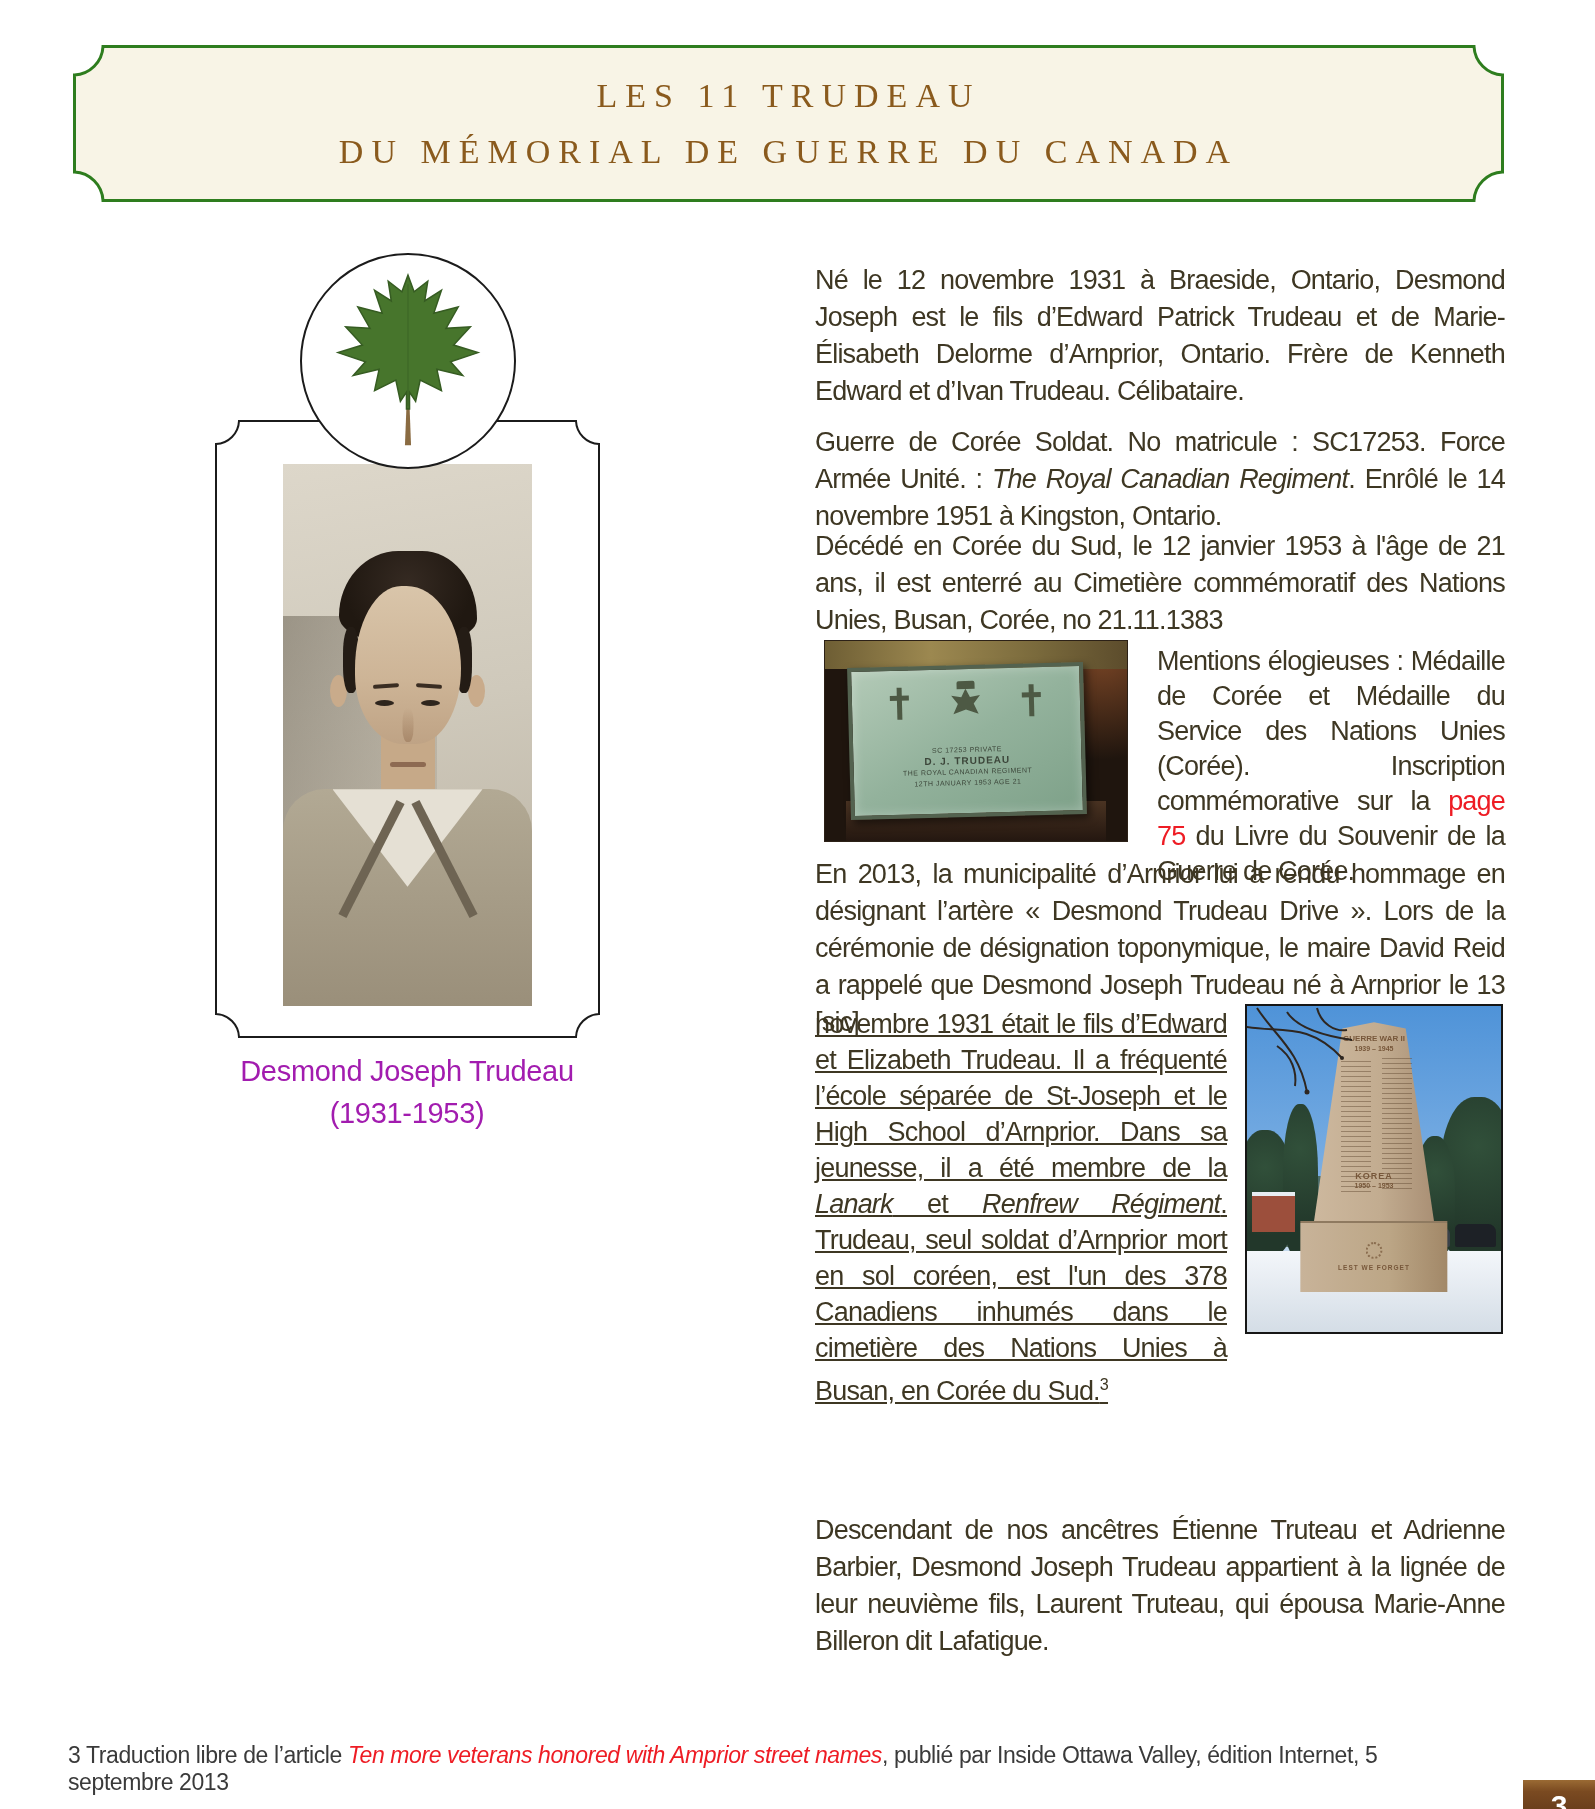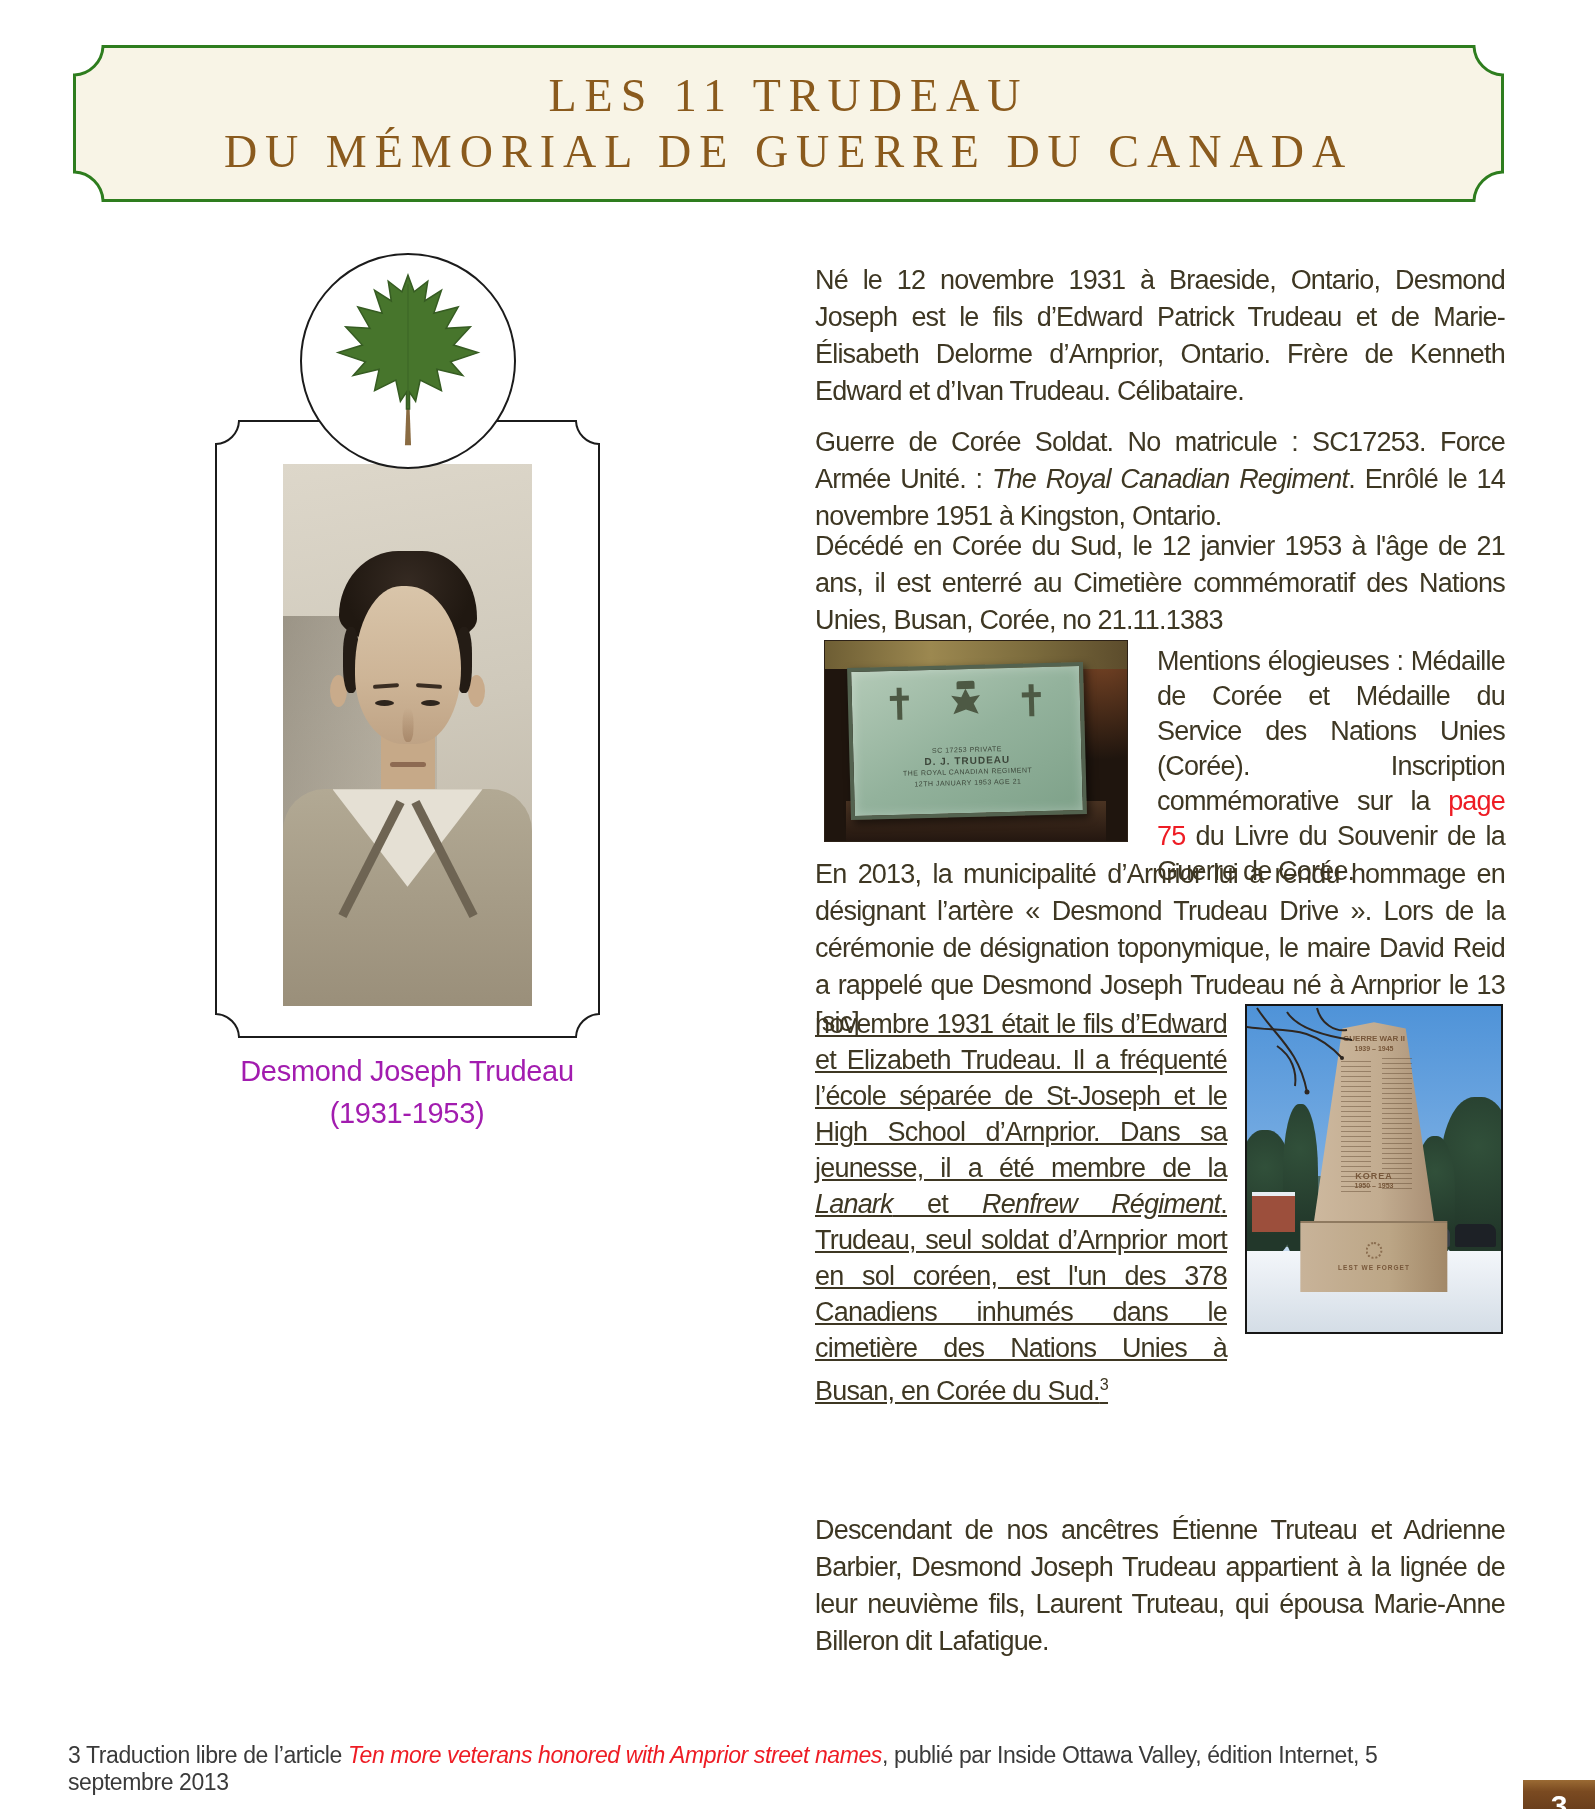--- a/index.html
+++ b/index.html
@@ -6,21 +6,21 @@
   .page{position:relative;width:1595px;height:1809px;background:#ffffff;
         font-family:"Liberation Sans","DejaVu Sans",sans-serif;overflow:hidden;}
   .abs{position:absolute;}
 
   
   .title-box{left:73px;top:45px;width:1431px;height:157px;}
   .title-box svg{position:absolute;left:0;top:0;}
   .title-text{position:absolute;left:0;top:0;width:100%;height:100%;
       display:flex;flex-direction:column;justify-content:center;align-items:center;
       font-family:"Liberation Serif","DejaVu Serif",serif;
-      color:#8a5a1d;font-size:46px;line-height:56px;letter-spacing:8px;
+      color:#8a5a1d;font-size:34px;line-height:56px;letter-spacing:8px;
       text-align:center;font-weight:500;}
 
   
   .leaf-circle{left:300px;top:253px;width:212px;height:212px;border:2px solid #1b1b1b;
       border-radius:50%;background:#ffffff;z-index:3;display:flex;align-items:center;justify-content:center;}
   .photo-frame{left:215px;top:420px;width:385px;height:618px;z-index:1;}
   .portrait{left:283px;top:464px;width:249px;height:542px;z-index:2;overflow:hidden;
       background:linear-gradient(170deg,#ddd7ca 0%,#cfc9bb 45%,#b8b0a0 100%);}
   .por-shadow{left:0;top:28%;width:62%;height:72%;
       background:linear-gradient(115deg,rgba(92,84,70,.48),rgba(92,84,70,.12) 70%);}

